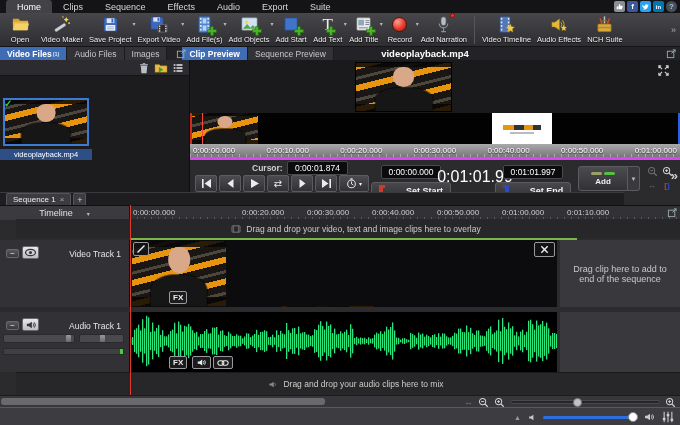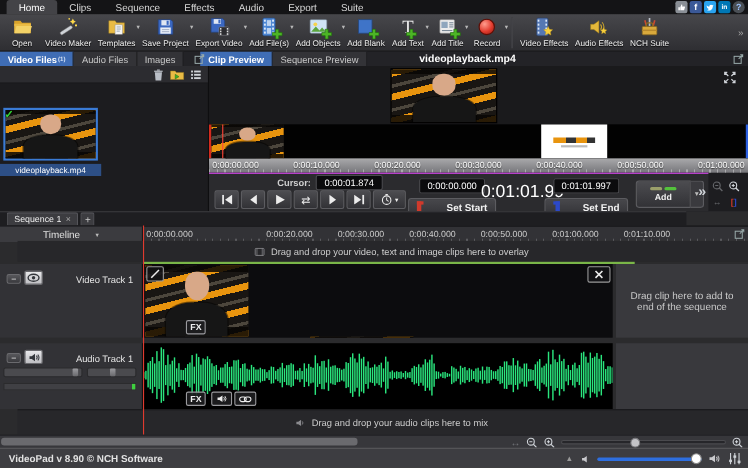--- a/index.html
+++ b/index.html
@@ -69,21 +69,21 @@
   .fs-start{position:absolute;left:0;top:0;width:2px;height:31px;background:#d42b1e;z-index:5;}
   .fs-cursor{position:absolute;left:12px;top:0;width:1px;height:31px;background:#ff4538;z-index:5;}
   .fs-end{position:absolute;right:0;top:0;width:2px;height:31px;background:#2b5fe0;z-index:5;}
 
   .fs-ruler{position:absolute;left:0;top:84px;width:490px;height:13px;
         background:repeating-linear-gradient(90deg,rgba(255,255,255,.35) 0 1px,transparent 1px 7px) bottom/100% 3px no-repeat,
                    linear-gradient(#a9a9ab,#77777b);
         display:flex;justify-content:space-between;align-items:center;padding:0 3px;
         font-size:8px;color:#fff;text-shadow:0 1px 1px #333;white-space:nowrap;}
 
-  .controls{position:absolute;left:0;top:97px;width:454px;height:35px;background:#2b2b2e;border-top:1px solid #d946ef;}
+  .controls{position:absolute;left:0;top:97px;width:490px;height:35px;background:#2b2b2e;border-top:3px solid #d946ef;}
   .cursor-label{position:absolute;left:62px;top:3px;font-size:8.5px;color:#cfcfcf;font-weight:bold;}
   .timebox{background:#0b0b0d;border:1px solid #4a4a4e;color:#fff;font-size:8.5px;padding:1px 7px;border-radius:2px;}
   .cursor-value{position:absolute;left:97px;top:1px;}
   .transport{position:absolute;left:5px;top:15px;display:flex;}
   .tp{width:22px;height:17px;background:linear-gradient(#4c4c50,#323236);border:1px solid #5c5c60;
       border-radius:2px;display:flex;align-items:center;justify-content:center;margin-right:2px;color:#eee;font-size:10px;}
   .grp-start{position:absolute;left:178px;top:1px;width:86px;text-align:center;}
   .grp-end{position:absolute;left:300px;top:1px;width:86px;text-align:center;}
   .setbtn{margin-top:3px;display:inline-flex;align-items:center;gap:21px;background:linear-gradient(#48484c,#313135);
           border:1px solid #5c5c60;border-radius:3px;padding:2px 7px;color:#f2f2f2;font-size:9px;font-weight:bold;}
@@ -231,31 +231,20 @@
             <path d="M15 2l.9 1.9L17.8 5l-1.9.9L15 7.8l-.9-1.9L12.2 5l1.9-1.1z" fill="#ffd94a"></path>
             <circle cx="18" cy="8.5" r="1" fill="#ffd94a"></circle>
             <circle cx="11.5" cy="2.2" r=".8" fill="#ffd94a"></circle>
           </svg>
         </span>
       <span class="tlabel">Video Maker</span>
     </div>
     <div class="tbtn">
       <span class="ticon">
           <svg width="19" height="19" viewBox="0 0 20 20">
-            <path d="M2 4h6l1.5 2H17v10H2z" fill="#e9bb45" stroke="#9a7a1a" stroke-width=".4"></path>
-            <rect x="8" y="8" width="7" height="9" fill="#f4f4f4" stroke="#999" stroke-width=".5"></rect>
-            <path d="M9.5 10h4M9.5 12h4M9.5 14h3" stroke="#8899aa" stroke-width=".8"></path>
-          </svg>
-        </span>
-      <span class="tlabel">Templates</span>
-      <span class="tdrop">▾</span>
-    </div>
-    <div class="tbtn">
-      <span class="ticon">
-          <svg width="19" height="19" viewBox="0 0 20 20">
             <path d="M3 3h12l2 2v12H3z" fill="#3a67c0" stroke="#24427e" stroke-width=".6"></path>
             <rect x="6" y="3.5" width="8" height="5" fill="#dfe6f2"></rect>
             <rect x="11" y="4" width="2" height="4" fill="#3a67c0"></rect>
             <rect x="5" y="10.5" width="10" height="6" fill="#e8edf6"></rect>
             <path d="M6.5 12.5h7M6.5 14.5h7" stroke="#9aa7c0" stroke-width=".8"></path>
           </svg>
         </span>
       <span class="tlabel">Save Project</span>
       <span class="tdrop">▾</span>
     </div>
@@ -319,21 +308,21 @@
     </div>
     <div class="tbtn">
       <span class="ticon">
           <svg width="19" height="19" viewBox="0 0 20 20">
             <rect x="3" y="3" width="13" height="13" fill="#3f74c8" stroke="#26477d" stroke-width=".8"></rect>
           </svg>
           <svg class="gplus" width="10" height="10" viewBox="0 0 10 10">
             <path d="M3.6 0.5h2.8v3.1h3.1v2.8H6.4v3.1H3.6V6.4H0.5V3.6h3.1z" fill="#4db526" stroke="#1f6b0c" stroke-width=".6"></path>
           </svg>
         </span>
-      <span class="tlabel">Add Blank</span>
+      <span class="tlabel">Add Start</span>
     </div>
     <div class="tbtn">
       <span class="ticon">
           <span style="font-family:'Liberation Serif',serif;font-size:17px;color:#ececec;line-height:17px;">T</span>
           <svg class="gplus" width="10" height="10" viewBox="0 0 10 10">
             <path d="M3.6 0.5h2.8v3.1h3.1v2.8H6.4v3.1H3.6V6.4H0.5V3.6h3.1z" fill="#4db526" stroke="#1f6b0c" stroke-width=".6"></path>
           </svg>
         </span>
       <span class="tlabel">Add Text</span>
       <span class="tdrop">▾</span>
@@ -351,39 +340,50 @@
         </span>
       <span class="tlabel">Add Title</span>
       <span class="tdrop">▾</span>
     </div>
     <div class="tbtn">
       <span class="ticon">
           <span class="rec-circle"></span>
         </span>
       <span class="tlabel">Record</span>
       <span class="tdrop">▾</span>
+    </div>
+    <div class="tbtn">
+      <span class="ticon">
+          <svg width="19" height="19" viewBox="0 0 20 20">
+            <rect x="7.5" y="2" width="5" height="9" rx="2.5" fill="#b9bec6" stroke="#6e747d" stroke-width=".6"></rect>
+            <path d="M5.5 9a4.5 4.5 0 009 0" fill="none" stroke="#8b9199" stroke-width="1.2"></path>
+            <path d="M10 13.5V17M7.5 17.5h5" stroke="#8b9199" stroke-width="1.2"></path>
+          </svg>
+          <span class="rdot"></span>
+        </span>
+      <span class="tlabel">Add Narration</span>
     </div>
     <div class="tb-divider"></div>
     <div class="tbtn">
       <span class="ticon">
           <svg width="19" height="19" viewBox="0 0 20 20">
             <rect x="3" y="1.5" width="11" height="17" rx="1.5" fill="#5578b4" stroke="#2a3f66" stroke-width=".6"></rect>
             <g fill="#dce8f8">
               <rect x="4" y="3" width="1.6" height="2"></rect>
               <rect x="4" y="6.8" width="1.6" height="2"></rect>
               <rect x="4" y="10.6" width="1.6" height="2"></rect>
               <rect x="4" y="14.4" width="1.6" height="2"></rect>
               <rect x="11.4" y="3" width="1.6" height="2"></rect>
               <rect x="11.4" y="6.8" width="1.6" height="2"></rect>
               <rect x="11.4" y="10.6" width="1.6" height="2"></rect>
             </g>
             <path d="M14 9.5l1.3 2.8 3 .4-2.2 2.1.6 3-2.7-1.5-2.7 1.5.6-3-2.2-2.1 3-.4z" fill="#f7cf3e" stroke="#c49a1a" stroke-width=".4"></path>
           </svg>
         </span>
-      <span class="tlabel">Video Effects</span>
+      <span class="tlabel">Video Timeline</span>
     </div>
     <div class="tbtn">
       <span class="ticon">
           <svg width="19" height="19" viewBox="0 0 20 20">
             <path d="M2 7.5v5h3.2L10 16V4L5.2 7.5z" fill="#e5b83a" stroke="#9a7a1a" stroke-width=".5"></path>
             <path d="M11.5 7.5a4 4 0 010 5M13 5.5a6.5 6.5 0 010 9" fill="none" stroke="#c9a32e" stroke-width="1"></path>
             <path d="M14.5 10.5l.9 2 2.1.3-1.5 1.5.4 2.1-1.9-1-1.9 1 .4-2.1-1.5-1.5 2.1-.3z" fill="#f7cf3e" stroke="#c49a1a" stroke-width=".4"></path>
           </svg>
         </span>
       <span class="tlabel">Audio Effects</span>
@@ -988,21 +988,20 @@
           <svg width="11" height="11" viewBox="0 0 12 12" fill="none" stroke="#cfd3d8">
             <circle cx="5" cy="5" r="3.4" stroke-width="1.1"></circle>
             <path d="M7.6 7.6l3 3" stroke-width="1.3"></path>
             <path d="M3.5 5h3M5 3.5v3" stroke-width="1.1"></path>
           </svg>
         </span>
     </div>
   </div>
 
   <div class="statusbar">
-    <span class="status-text">VideoPad v 8.90 © NCH Software</span>
     <div class="vol">
       <span class="tri">▲</span>
       <span>
           <svg width="10" height="9" viewBox="0 0 14 12">
             <path d="M3 4.5v3h2.4L9 10V2L5.4 4.5z" fill="#c9c9cd"></path>
           </svg>
         </span>
       <span class="vslider">
           <i></i>
         </span>

